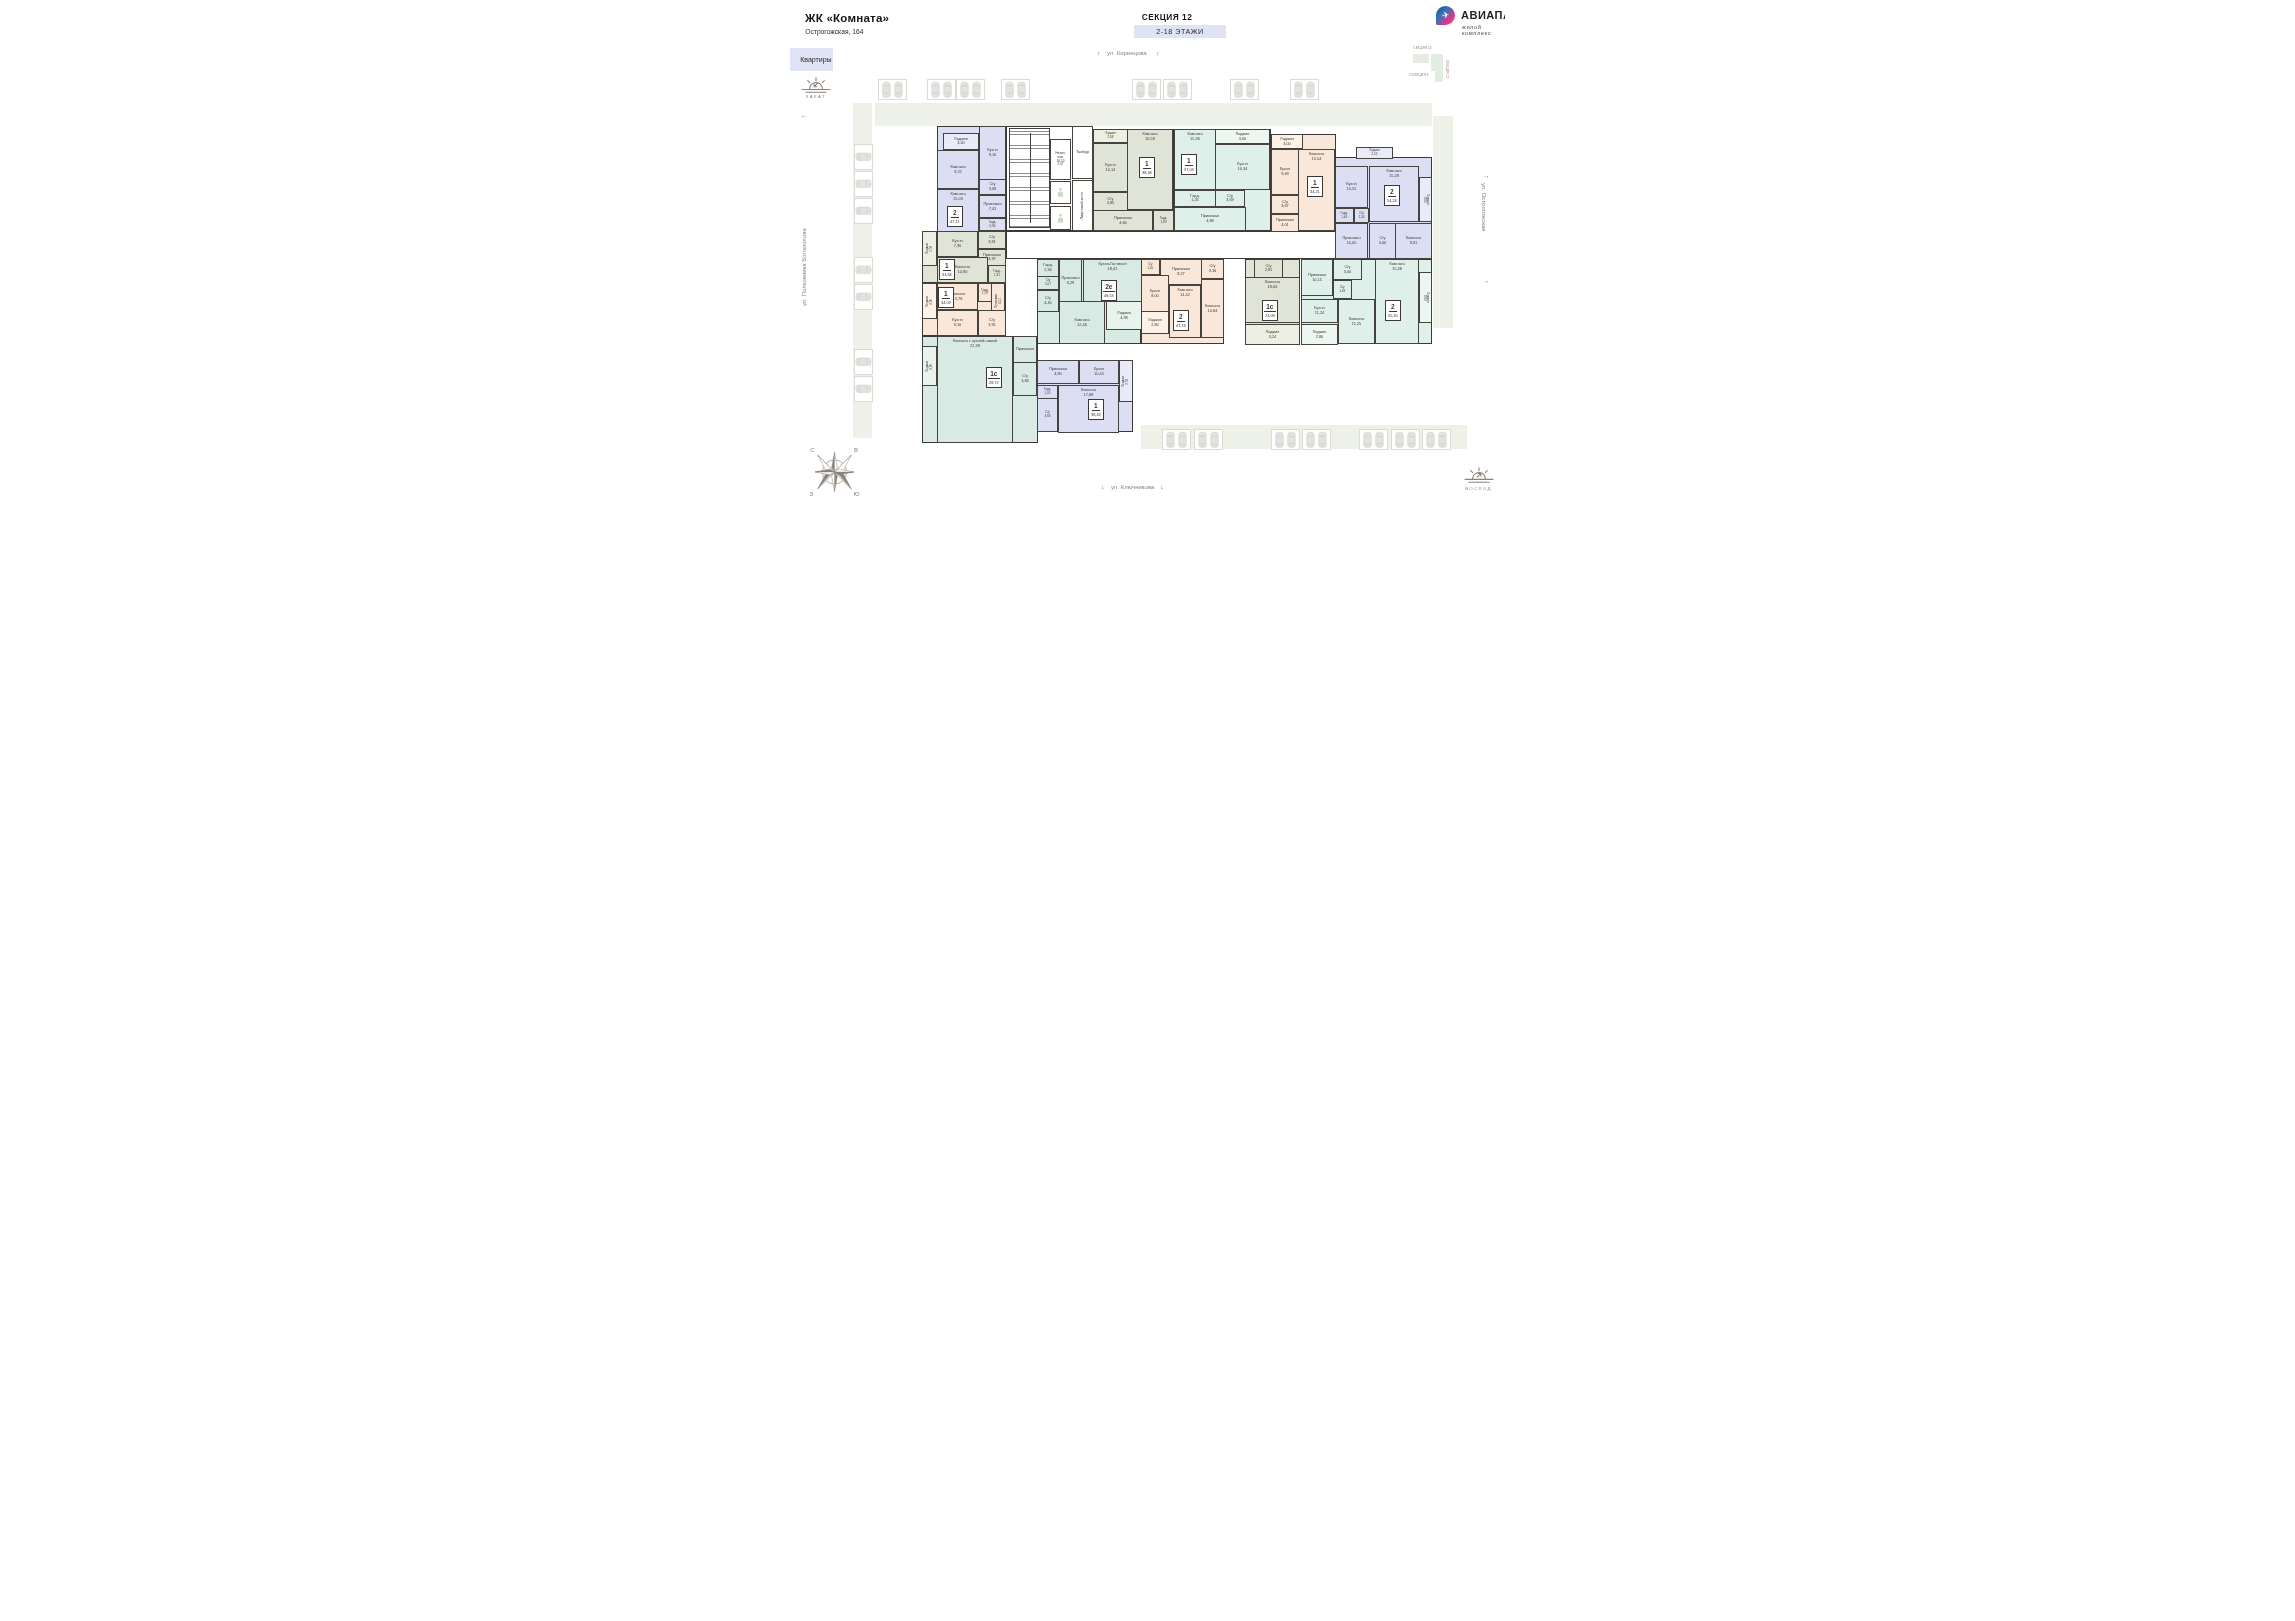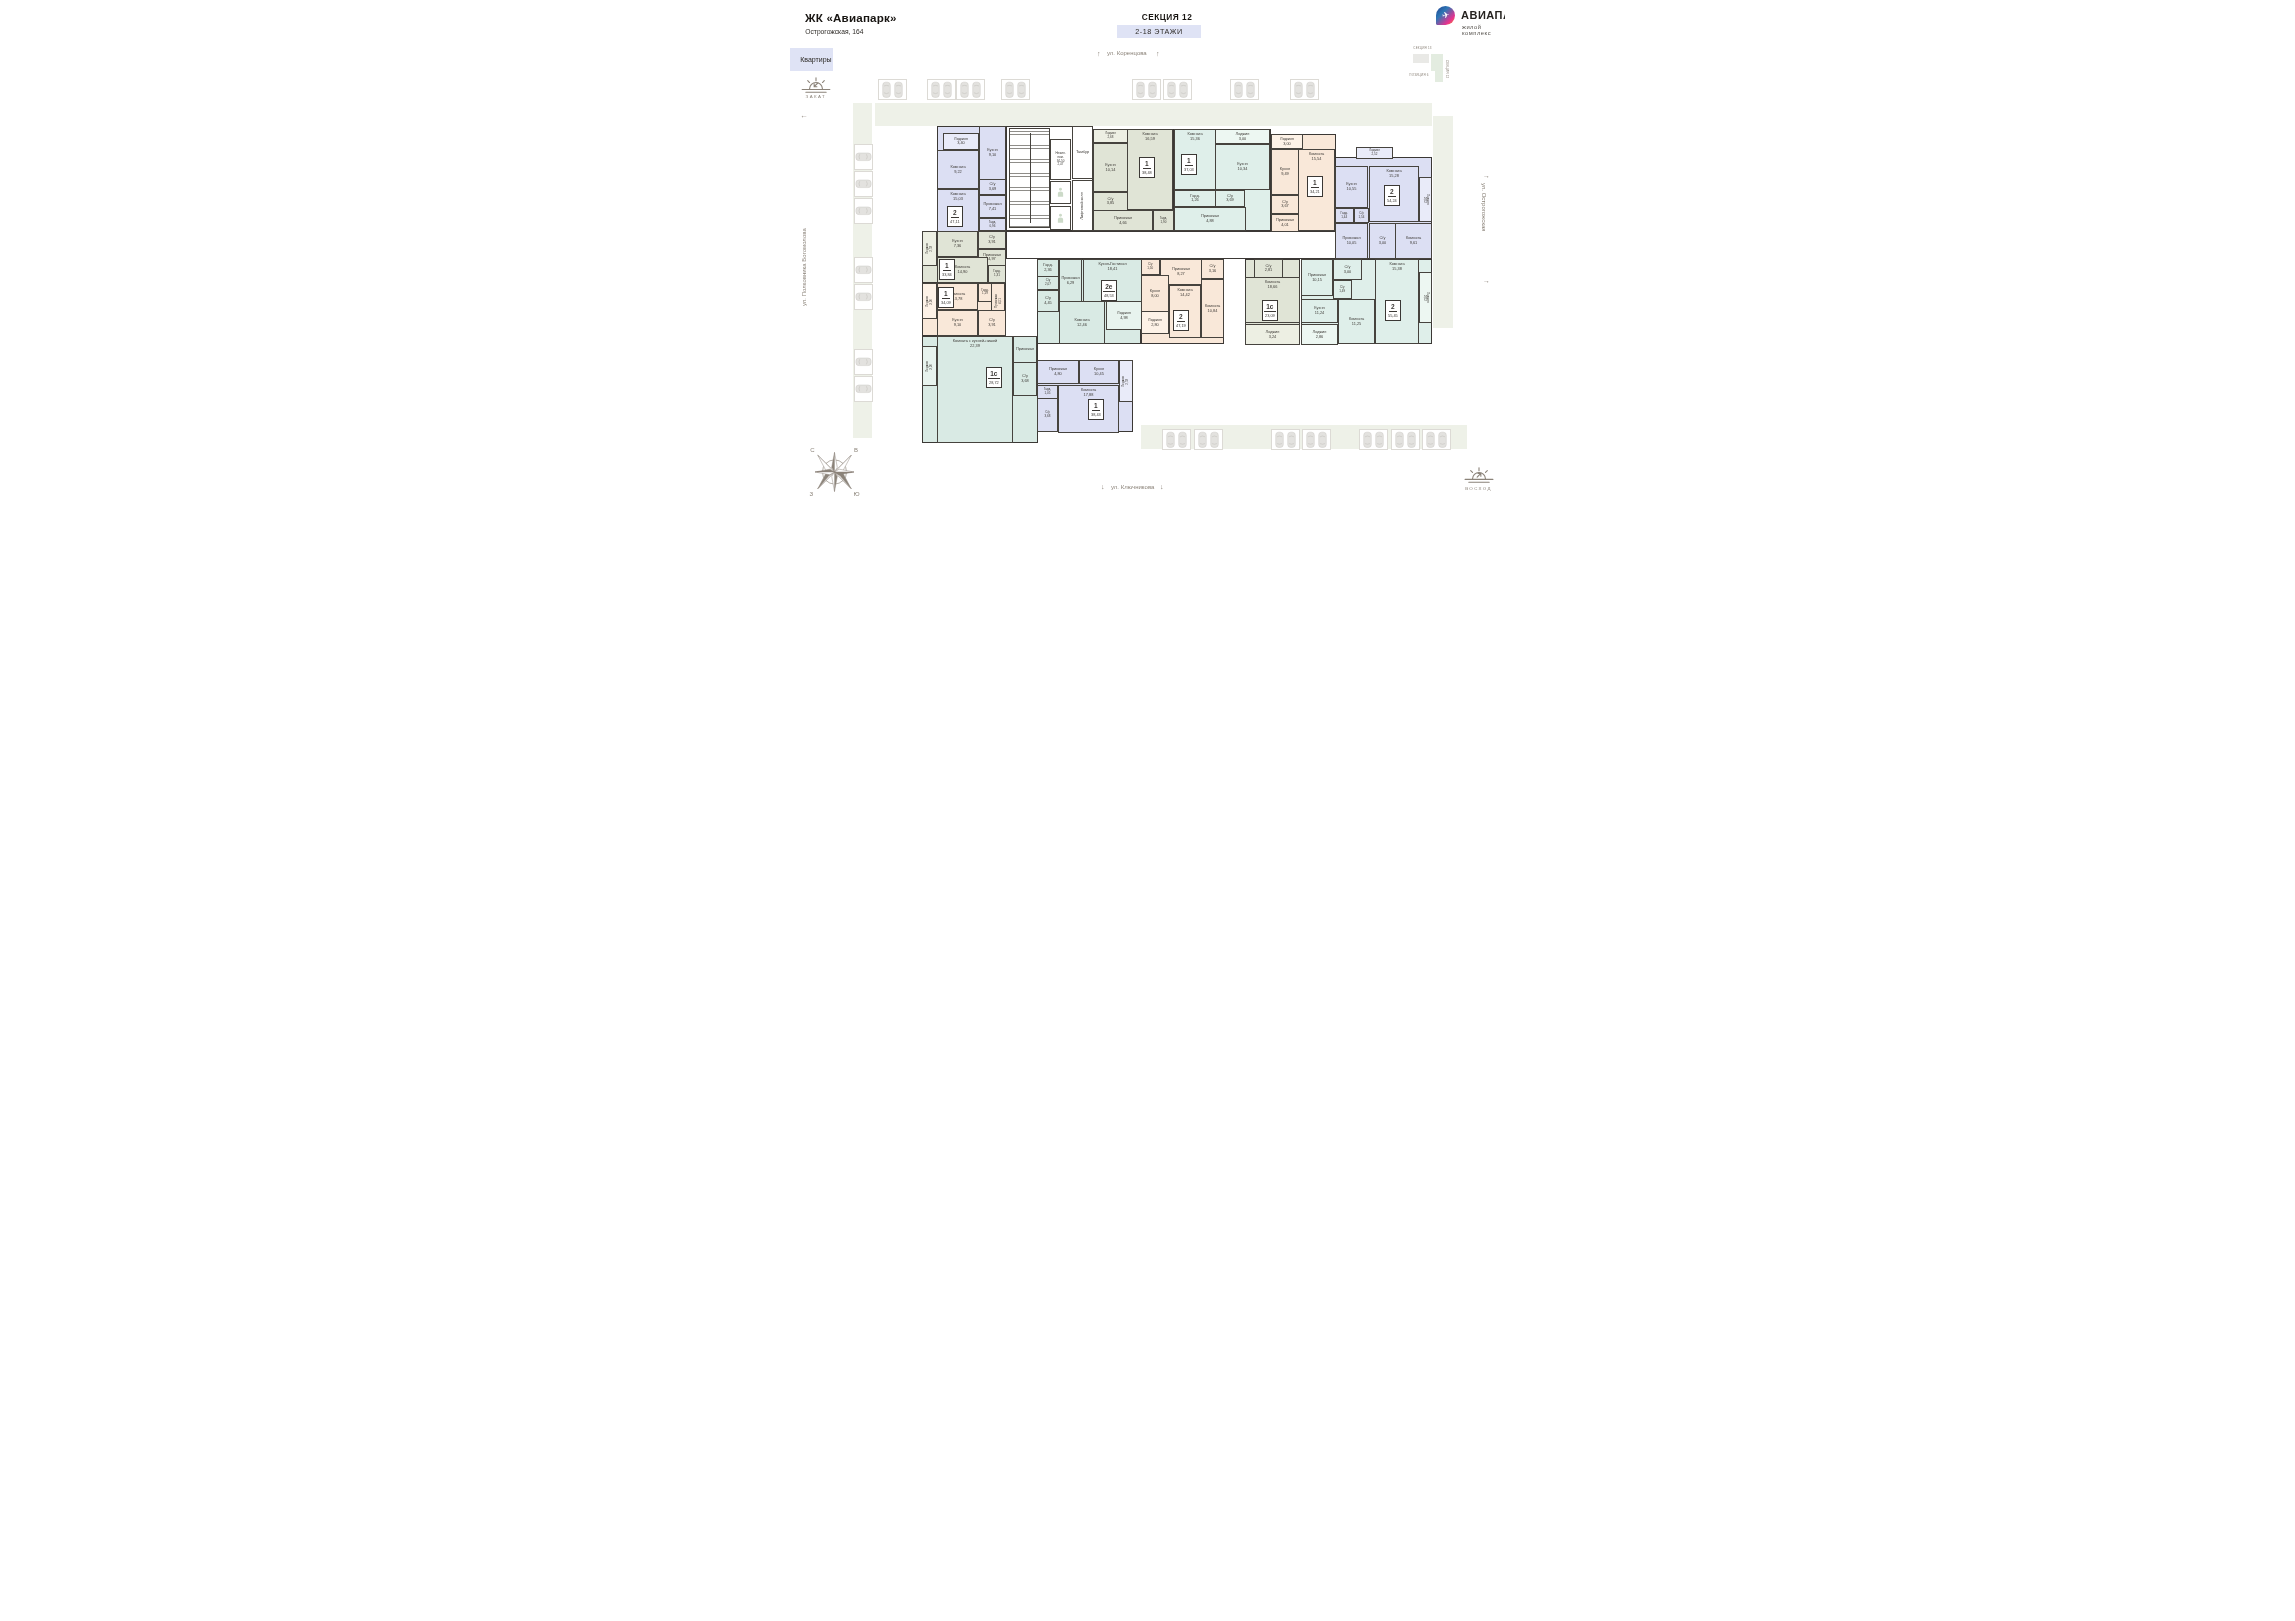--- a/index.html
+++ b/index.html
@@ -45,26 +45,26 @@
   .logo-circle{width:19.4px;height:19.4px;border-radius:50% 50% 50% 6%;background:linear-gradient(135deg,#1e3f8f 0%,#2d77b5 35%,#e8318f 75%,#f7941d 100%);display:flex;align-items:center;justify-content:center;}
   .logo-plane{color:#fff;font-size:8.8px;transform:rotate(-12deg);}
   .logo-name{font-size:11px;font-weight:bold;color:#262320;letter-spacing:0.5px;}
   .logo-sub{font-size:5.8px;color:#56524d;letter-spacing:0.5px;}
 </style>
 </head>
 <body>
 
 <div id="canvas">
 
-  <div class="abs hdr-title" style="left:15px;top:11px">ЖК «Авиапарк»</div>
+  <div class="abs hdr-title" style="left:15px;top:11px">ЖК «Комната»</div>
   <div class="abs hdr-addr" style="left:15.3px;top:28px">Острогожская, 164</div>
   <div class="abs chip" style="left:0;top:48px;width:43px;height:23px;padding-left:10.2px;font-size:7px">Квартиры</div>
 
   <div class="abs sect" style="left:326px;top:12px;width:102px">СЕКЦИЯ 12</div>
-  <div class="abs chip floors" style="left:327px;top:25px;width:84px;height:13px">2-18 ЭТАЖИ</div>
+  <div class="abs chip floors" style="left:344px;top:25px;width:92px;height:13px">2-18 ЭТАЖИ</div>
 
   <div class="abs arr" style="left:307px;top:50px">↑</div>
   <div class="abs street" style="left:317px;top:50px">ул. Коренцова</div>
   <div class="abs arr" style="left:366px;top:50px">↑</div>
 
   <div class="abs logo-circle" style="left:646px;top:5.5px">
     <span class="logo-plane">✈</span>
   </div>
   <div class="abs logo-name" style="left:671px;top:9.2px">АВИАПАРК</div>
   <div class="abs logo-sub" style="left:672px;top:24px">жилой комплекс</div>

